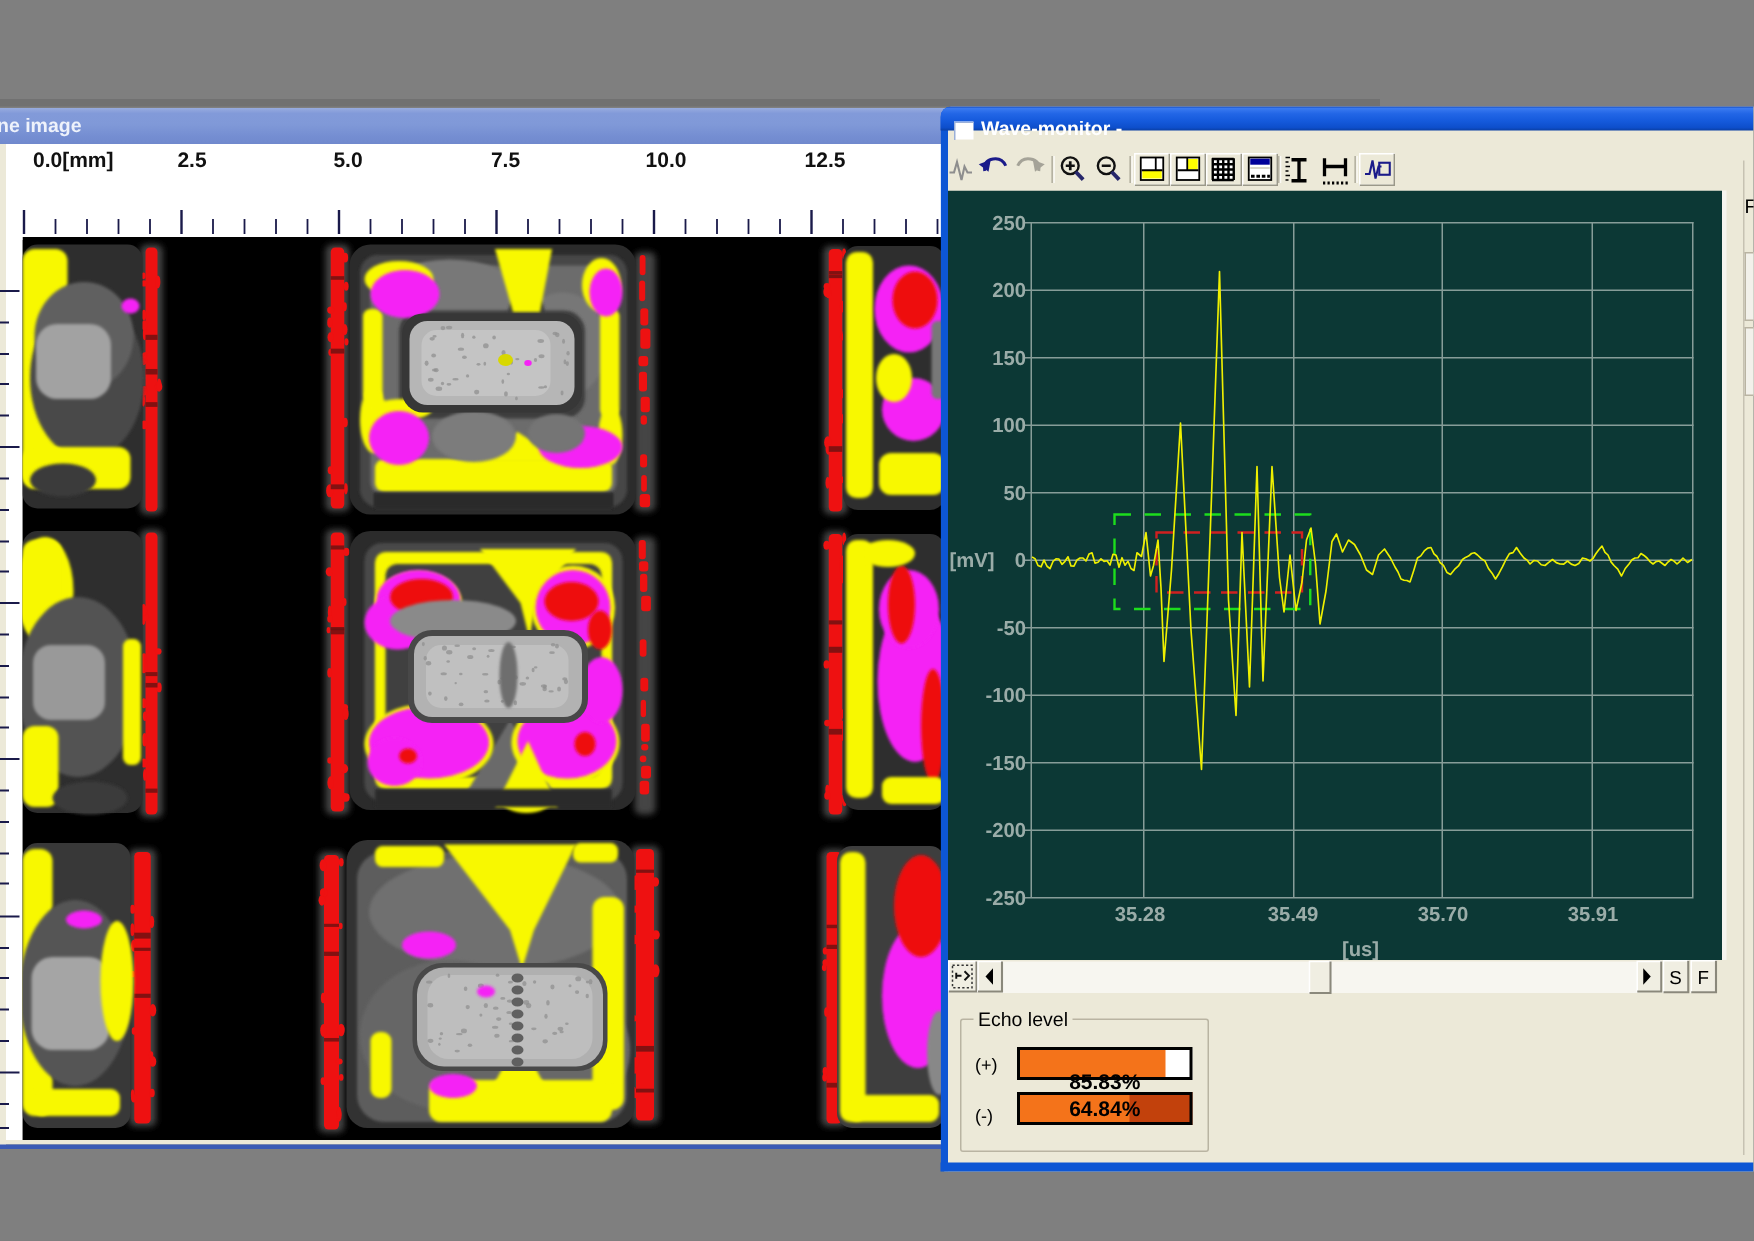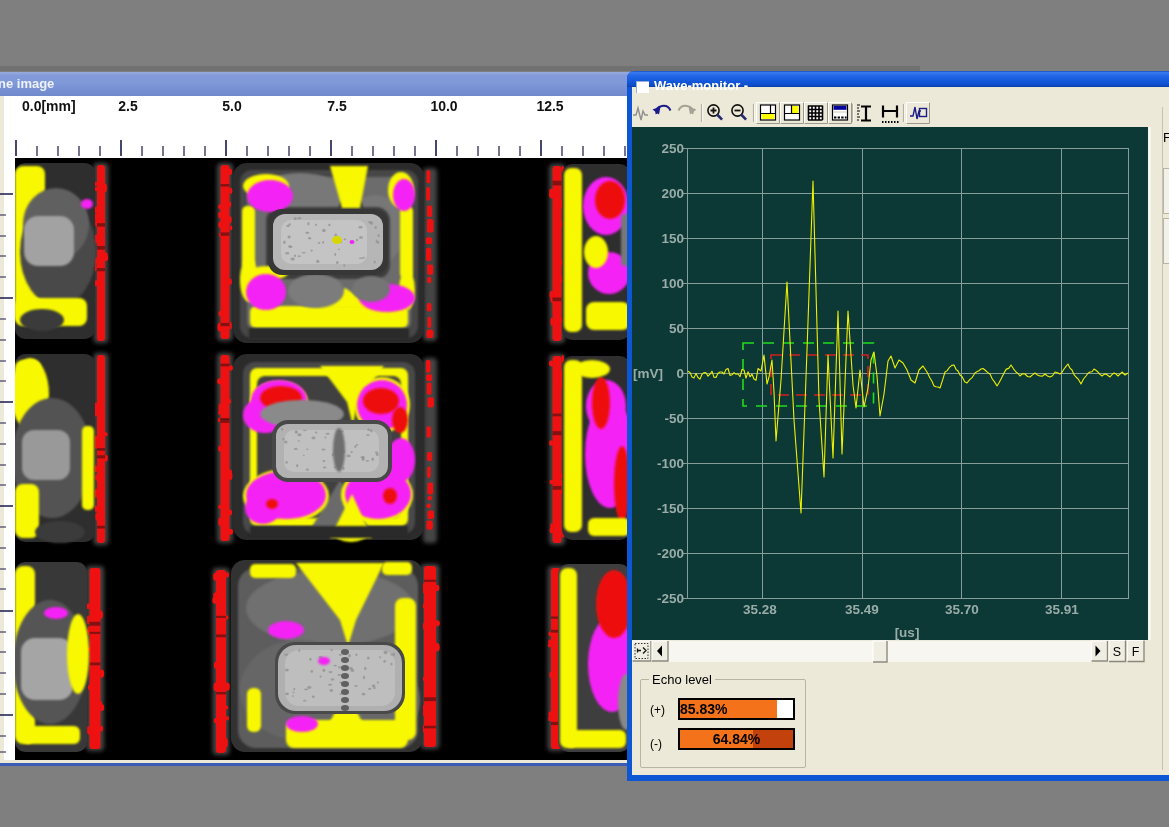--- a/index.html
+++ b/index.html
@@ -636,21 +636,21 @@
     <path d="M1144.0,640.5 V661.5 H1127.5" fill="none" stroke="#8a887b" stroke-width="1.4"></path>
 <text x="1135.5" y="656" font-size="12.5px" fill="#000" text-anchor="middle" font-family="Liberation Sans">F</text>
 </svg>
 
 <div class="abs" style="left:640px;top:679px;width:164px;height:87px;border:1px solid #b9b4a2;border-radius:2px;">
   <span style="position:absolute;left:8px;top:-8px;background:#ece9d8;padding:0 3px;font-size:13px;color:#000;">Echo level</span>
 <span style="position:absolute;left:9px;top:23px;font-size:12px;color:#000;">(+)</span>
 <span style="position:absolute;left:9px;top:57px;font-size:12px;color:#000;">(-)</span>
 <div style="position:absolute;left:37px;top:18px;width:113px;height:18px;background:#fff;border:2px solid #000;">
       <div style="position:absolute;left:0;top:0;width:97px;height:18px;background:#f4731a;"></div>
-      <div style="position:absolute;left:0;top:1px;width:113px;text-align:left;font-size:14px;font-weight:bold;color:#000;">85.83%</div>
+      <div style="position:absolute;left:0;top:13px;width:113px;text-align:center;font-size:14px;font-weight:bold;color:#000;">85.83%</div>
     </div>
 <div style="position:absolute;left:37px;top:48px;width:113px;height:18px;background:#c2410c;border:2px solid #000;">
       <div style="position:absolute;left:0;top:0;width:73px;height:18px;background:#f4731a;"></div>
       <div style="position:absolute;left:0;top:1px;width:113px;text-align:center;font-size:14px;font-weight:bold;color:#000;">64.84%</div>
     </div>
 </div>
 
 <div class="abs" style="left:1162px;top:107px;width:1px;height:663px;background:#c6c2b2;"></div>
 <span class="abs" style="left:1163px;top:130px;font-size:13px;color:#000;">F</span>
 <div class="abs" style="left:1163px;top:168px;width:6px;height:44px;background:#f2f1ea;border:1px solid #b9b4a2;border-right:none;"></div>

